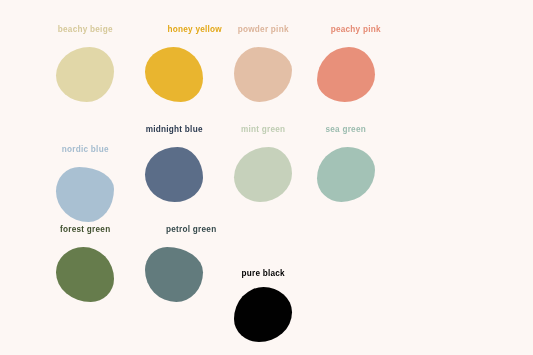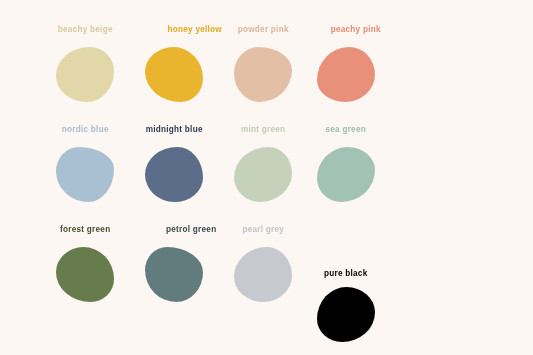--- a/index.html
+++ b/index.html
@@ -105,21 +105,21 @@
           <div class="blob blob-s2" style="background: rgb(227, 191, 166);"></div>
         </div>
       </div>
       <div class="swatch-cell">
         <div class="swatch-label" style="color: rgb(229, 138, 115); padding-left: 20px;">peachy pink</div>
         <div class="blob-wrap">
           <div class="blob blob-s3" style="background: rgb(232, 144, 122);"></div>
         </div>
       </div>
       <div class="swatch-cell">
-        <div class="swatch-label" style="color: rgb(164, 188, 207);">nordic blue</div>
+        <div class="swatch-label" style="color: rgb(164, 188, 207); margin-top: 20px;">nordic blue</div>
         <div class="blob-wrap">
           <div class="blob blob-s4" style="background: rgb(169, 192, 210);"></div>
         </div>
       </div>
       <div class="swatch-cell">
         <div class="swatch-label" style="color: rgb(43, 58, 79);">midnight blue</div>
         <div class="blob-wrap">
           <div class="blob blob-s5" style="background: rgb(91, 109, 136);"></div>
         </div>
       </div>
@@ -141,25 +141,19 @@
           <div class="blob blob-s7" style="background: rgb(102, 124, 76);"></div>
         </div>
       </div>
       <div class="swatch-cell">
         <div class="swatch-label" style="color: rgb(53, 73, 75); padding-left: 34px;">petrol green</div>
         <div class="blob-wrap">
           <div class="blob blob-s9" style="background: rgb(98, 123, 125);"></div>
         </div>
       </div>
       <div class="swatch-cell">
-        <div class="swatch-label" style="color: rgb(192, 196, 201);">pearl grey</div>
-        <div class="blob-wrap">
-          <div class="blob blob-s10" style="background: rgb(198, 201, 206);"></div>
-        </div>
-      </div>
-      <div class="swatch-cell">
         <div class="swatch-label" style="color: rgb(0, 0, 0); margin-top: 44px;">pure black</div>
         <div class="blob-wrap">
           <div class="blob blob-s11" style="background: rgb(1, 1, 1);"></div>
         </div>
       </div>
     </div>
 </div>
 
 </body></html>

